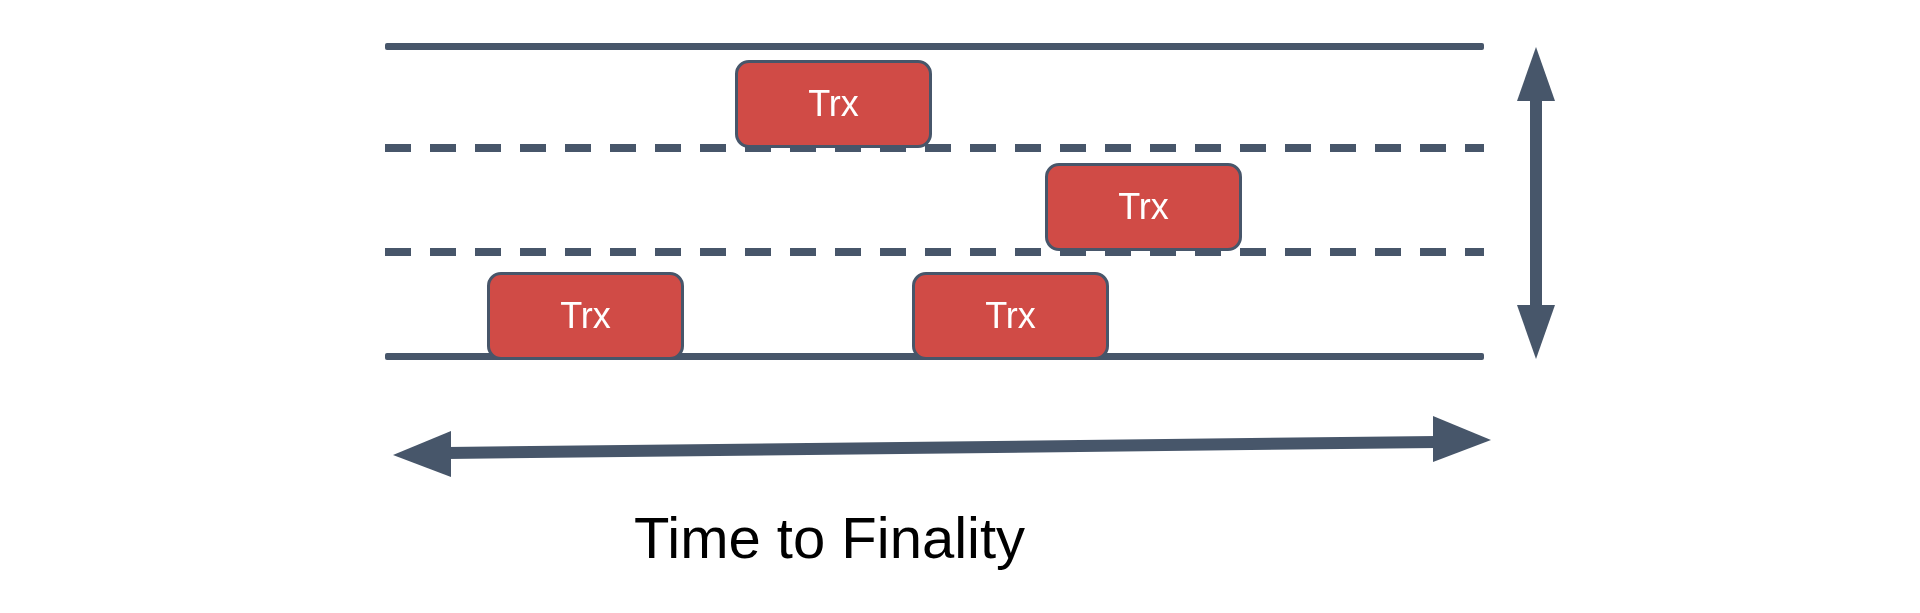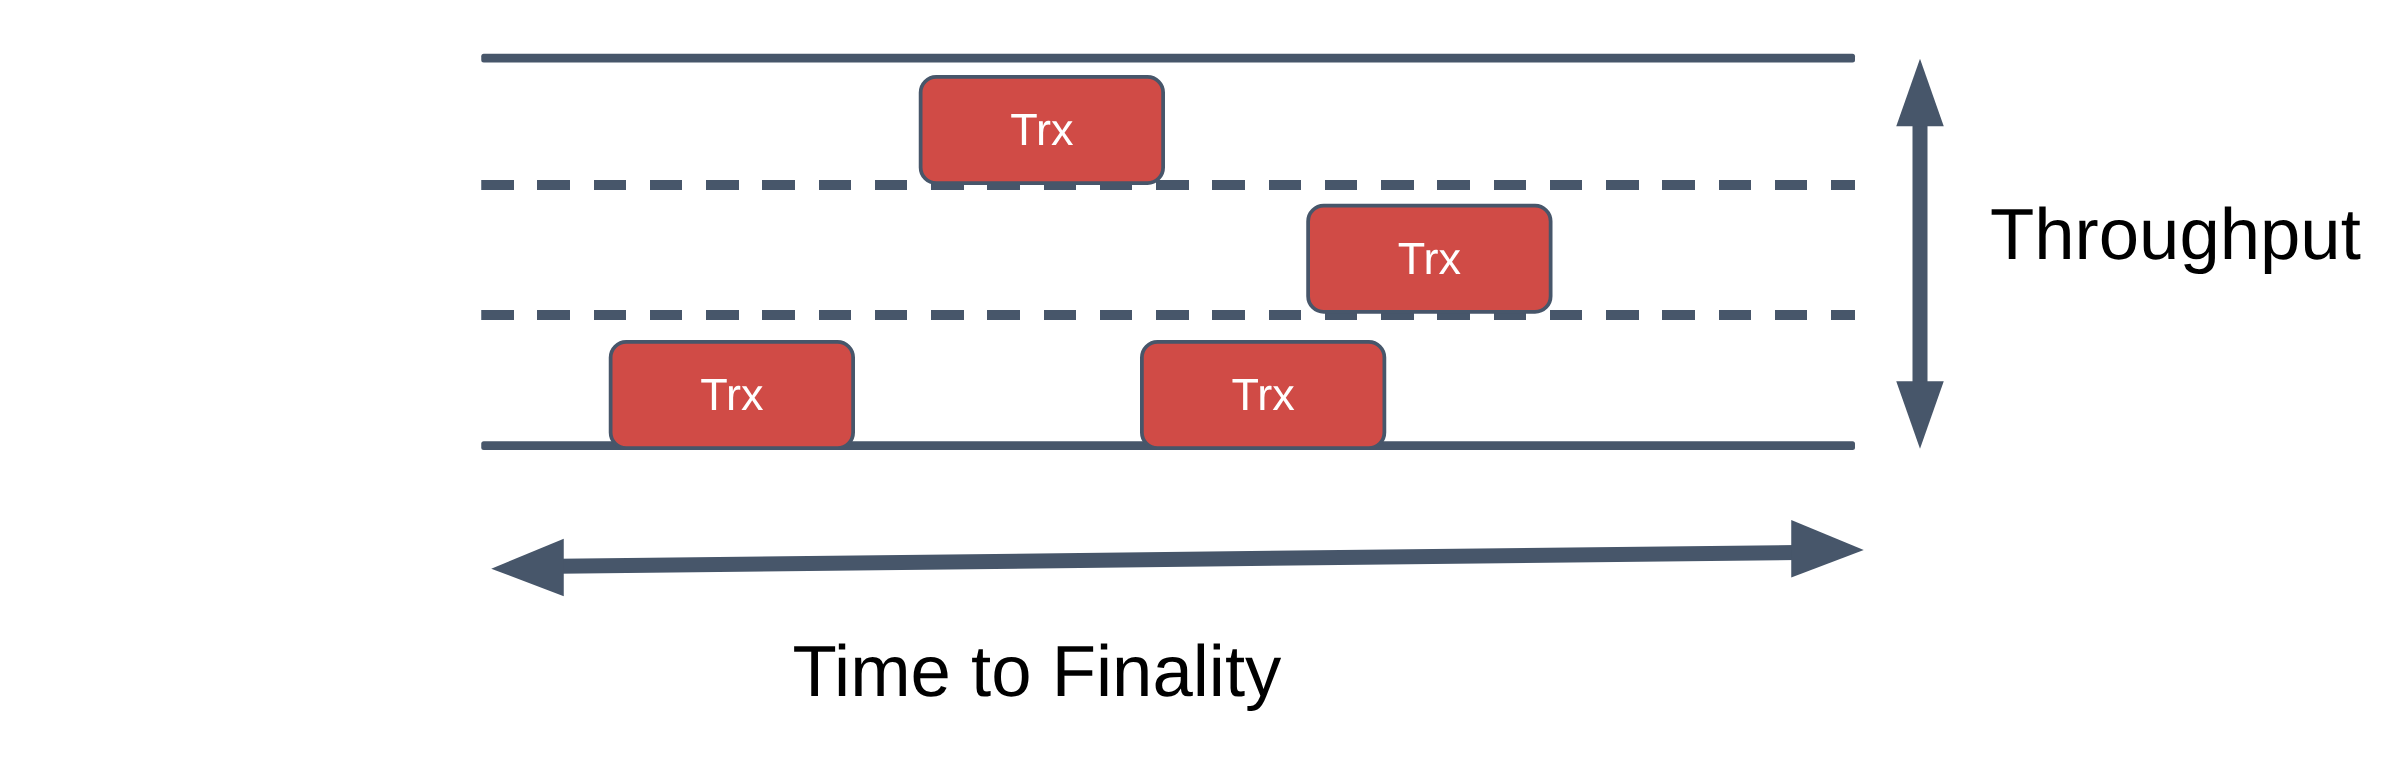--- a/index.html
+++ b/index.html
@@ -100,17 +100,16 @@
       <polygon class="fill" points="1536,47 1517,101 1555,101"></polygon>
       <polygon class="fill" points="1536,359 1517,305 1555,305"></polygon>
     </g>
     <g>
       <line class="stroke" x1="447" y1="453" x2="1437" y2="442"></line>
       <polygon class="fill" points="393,455 451,431 451,477"></polygon>
       <polygon class="fill" points="1491,440 1433,416 1433,462"></polygon>
     </g>
   </svg>
 
-  <div class="axis-label throughput">Throughput</div>
 
   <div class="axis-label time">Time to Finality</div>
 
 </div>
 
 </body></html>

